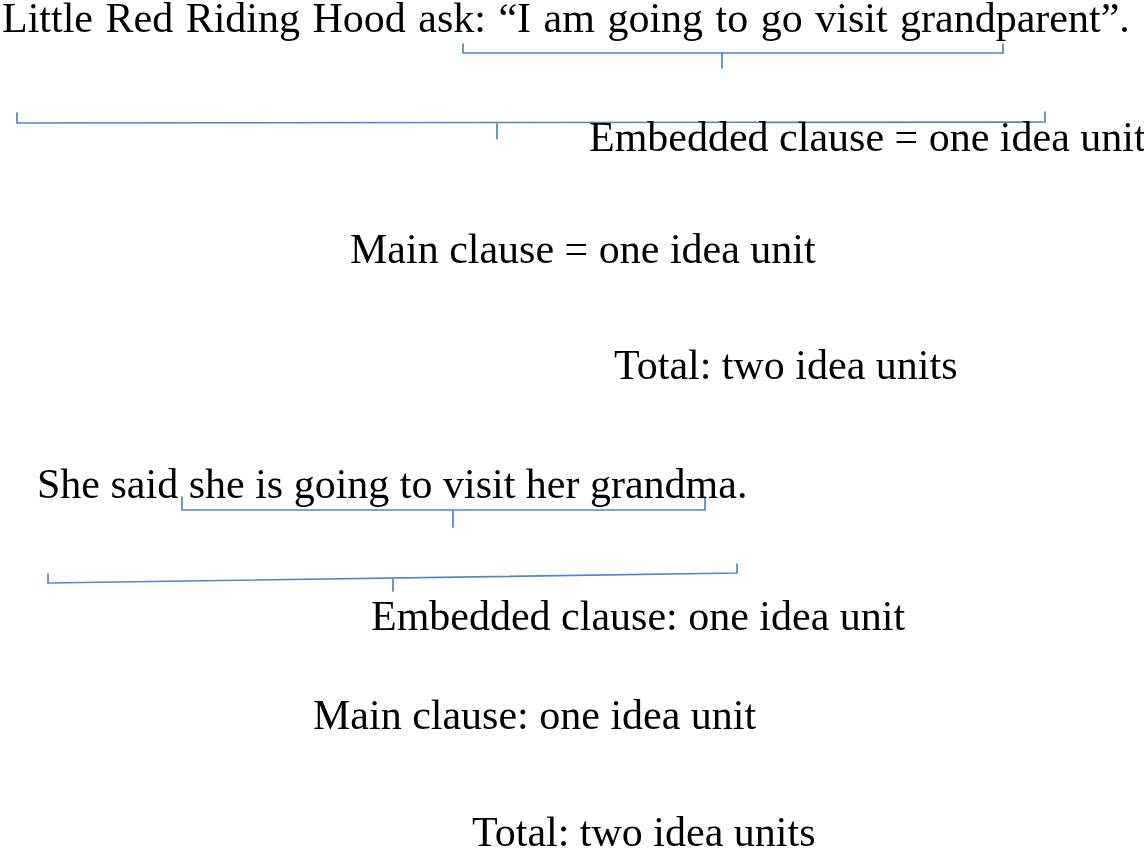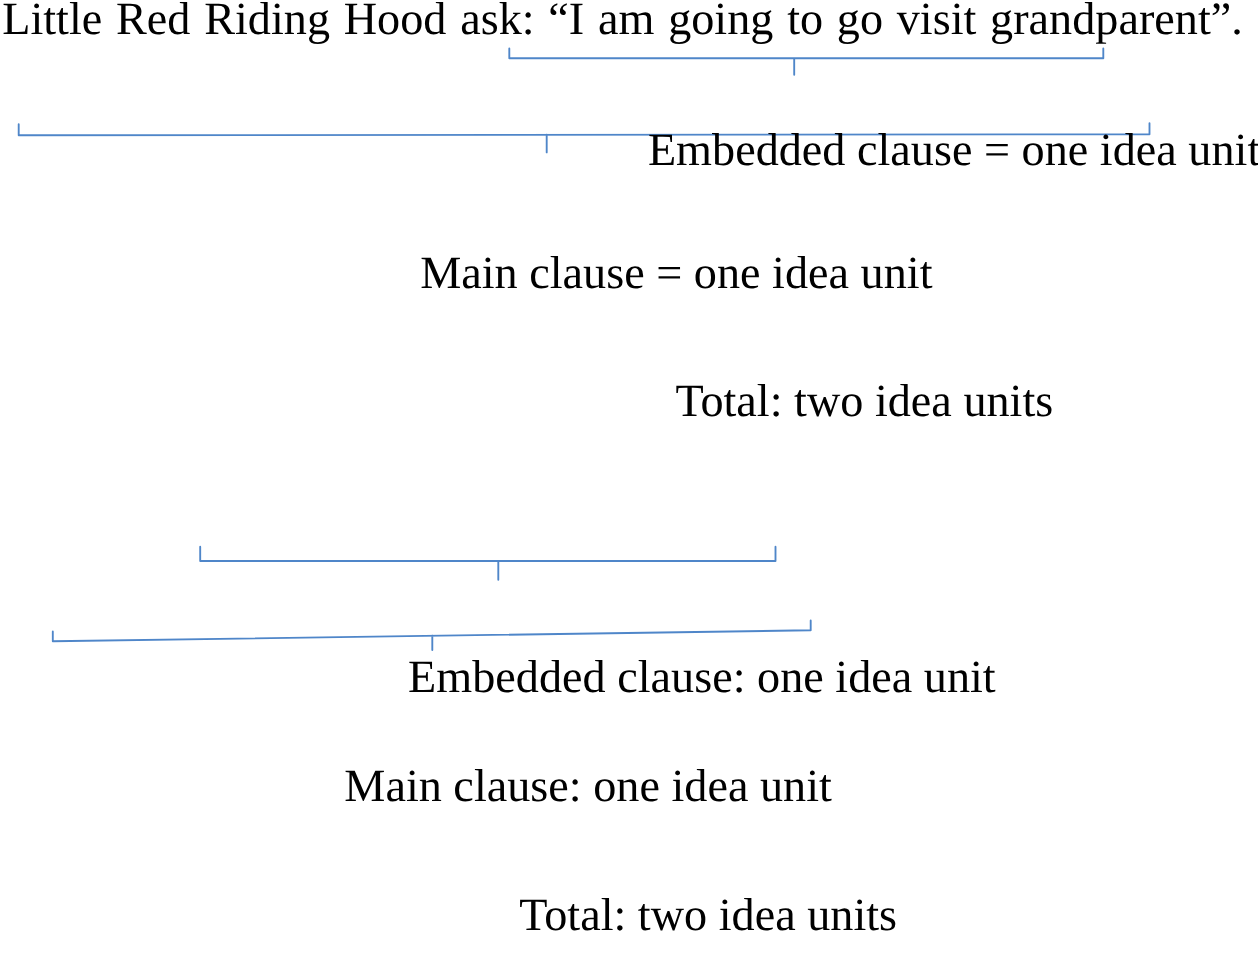--- a/index.html
+++ b/index.html
@@ -19,21 +19,21 @@
   }
   .txt {
     position: absolute;
     font-size: 42px;
     line-height: 1;
     white-space: nowrap;
     color: #000000;
   }
   #sentence-1   { left: 2px;   top: -3px;  word-spacing: 2px; }
   #embedded-1   { left: 589px; top: 116px; }
-  #main-1       { left: 350px; top: 228px; margin-left: 32px; }
+  #main-1       { left: 350px; top: 228px; }
   #total-1      { left: 614px; top: 344px; }
   #sentence-2   { left: 37px;  top: 463px; }
   #embedded-2   { left: 371px; top: 583px; margin-top: 12px; }
   #main-2       { left: 313px; top: 694px; }
   #total-2      { left: 472px; top: 811px; }
   #bracket-layer {
     position: absolute;
     left: 0; top: 0;
     width: 1144px;
     height: 868px;
@@ -53,20 +53,21 @@
     </svg>
 
   <div class="txt" id="sentence-1">Little Red Riding Hood ask: “I am going to go visit grandparent”.</div>
 
   <div class="txt" id="embedded-1">Embedded clause = one idea unit</div>
 
   <div class="txt" id="main-1">Main clause = one idea unit</div>
 
   <div class="txt" id="total-1">Total: two idea units</div>
 
+  <div class="txt" id="sentence-2">She said she is going to visit her grandma.</div>
 
   <div class="txt" id="embedded-2">Embedded clause: one idea unit</div>
 
   <div class="txt" id="main-2">Main clause: one idea unit</div>
 
   <div class="txt" id="total-2">Total: two idea units</div>
 
 </div>
 
 </body></html>

